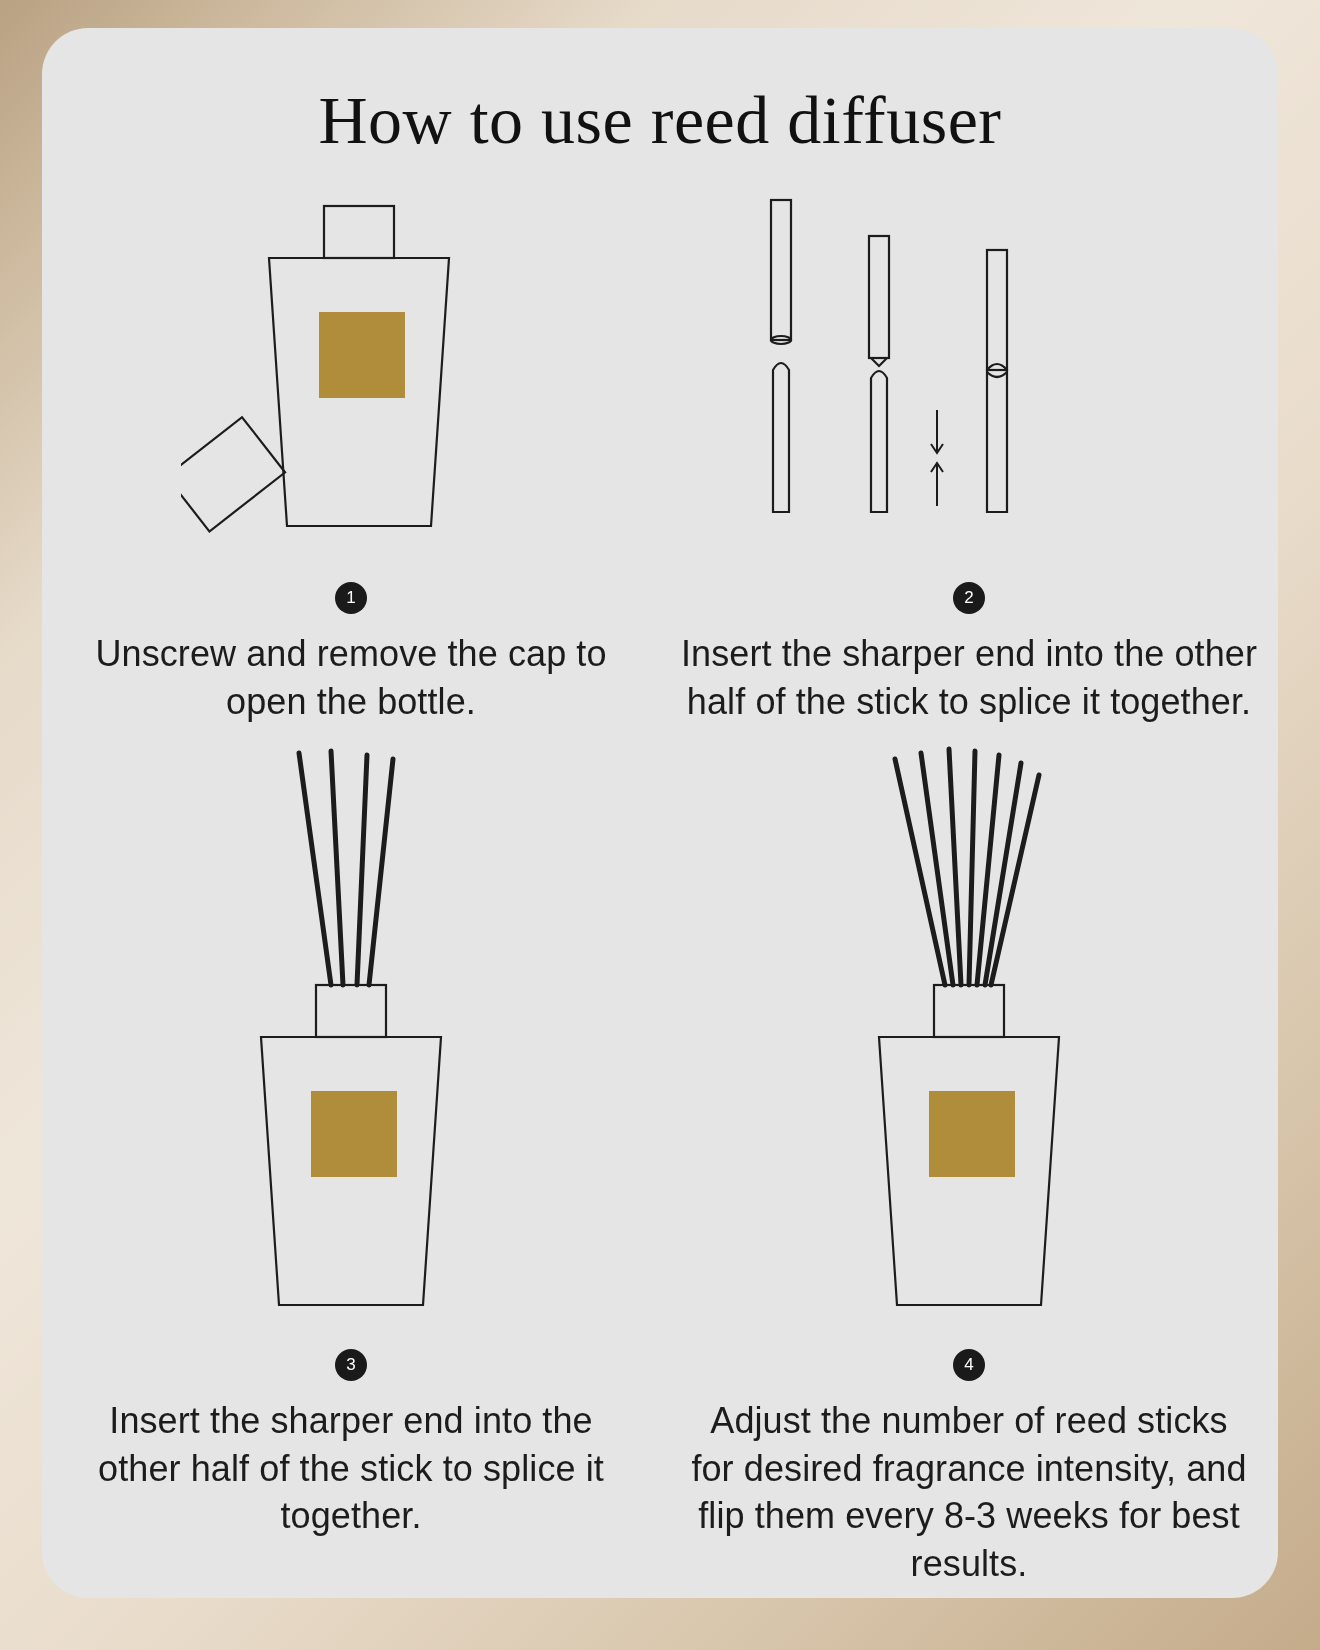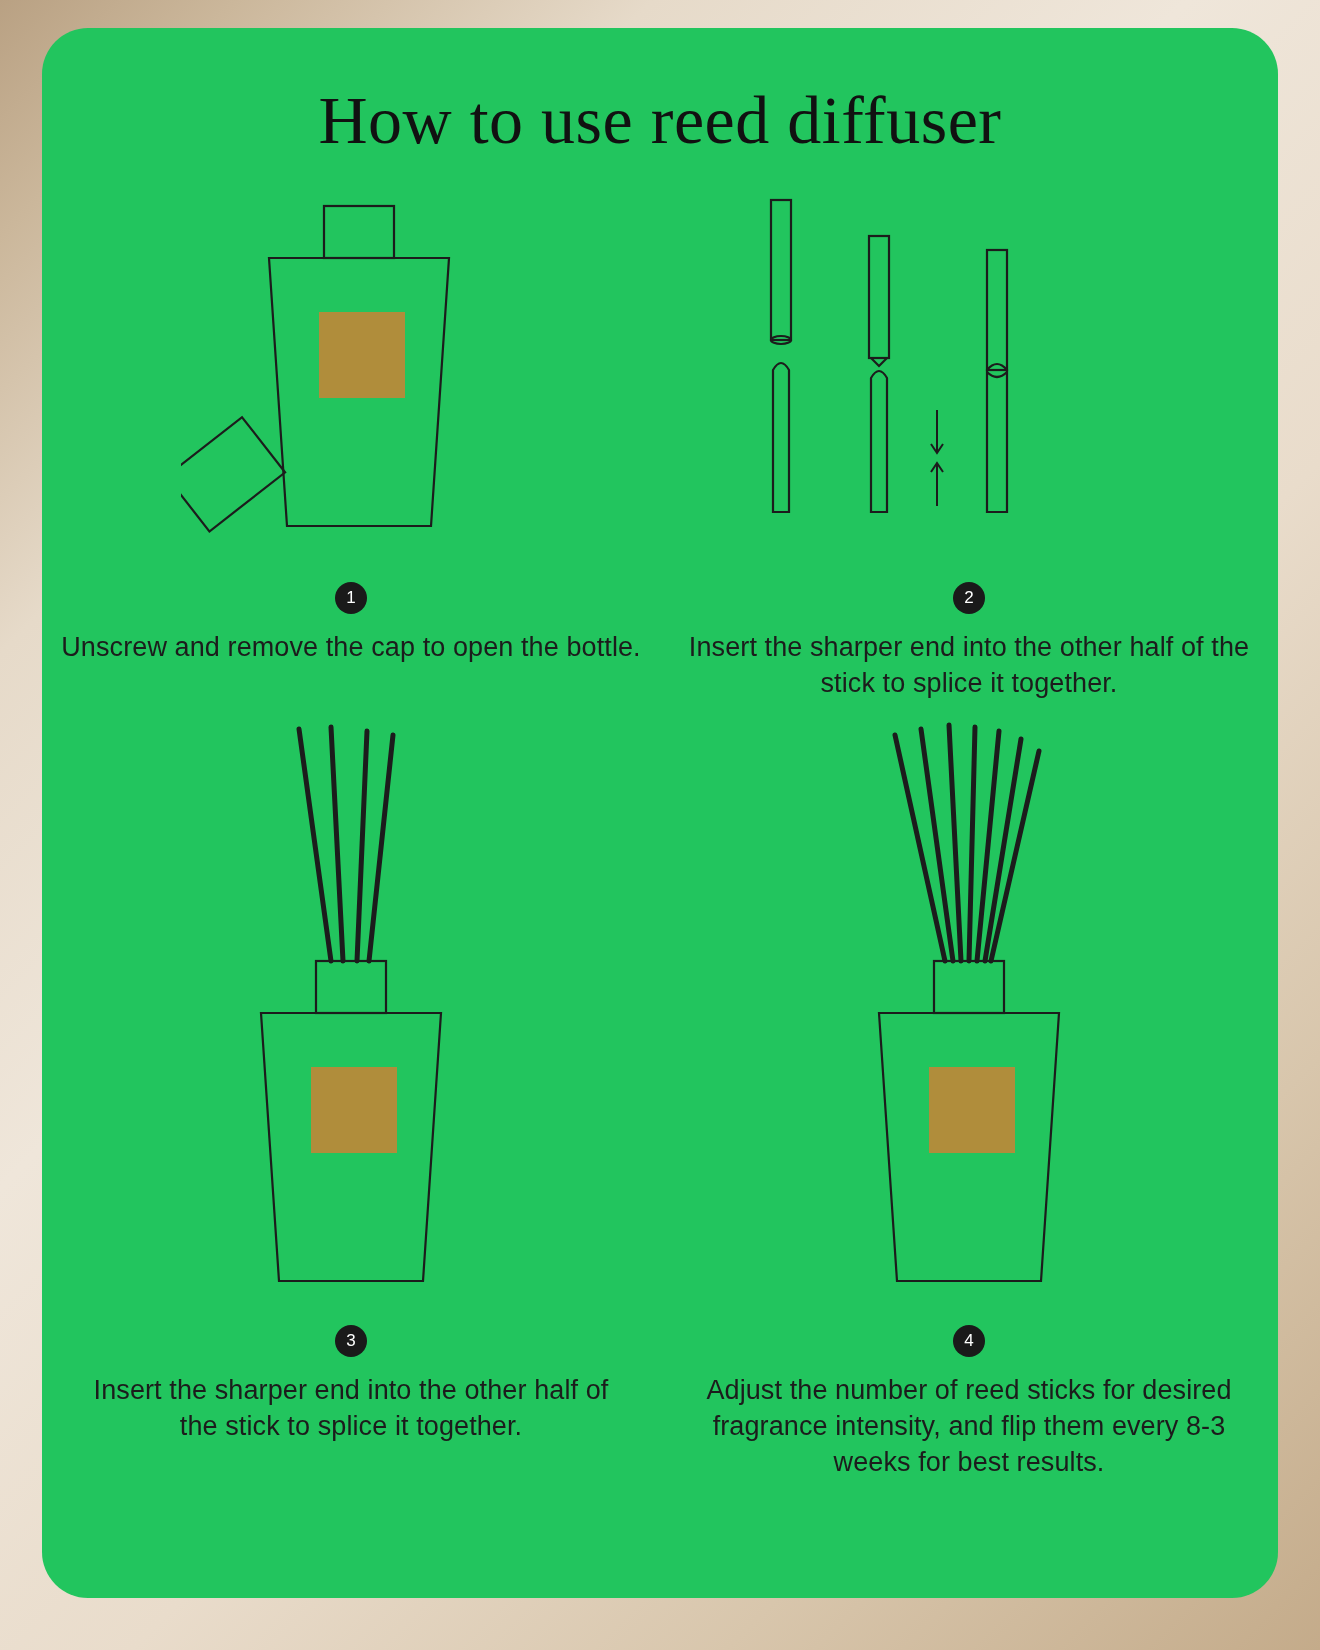--- a/index.html
+++ b/index.html
@@ -12,21 +12,21 @@
     background: linear-gradient(135deg, #b9a183 0%, #cbb79b 8%, #e6dac9 22%, #efe6da 40%, #e9dccb 60%, #d8c6ac 80%, #c4ab8a 100%);
     font-family: "Liberation Sans", sans-serif;
     overflow: hidden;
   }
   .card {
     position: absolute;
     left: 42px;
     top: 28px;
     width: 1236px;
     height: 1570px;
-    background: #22c55e;
+    background: #e5e5e5;
     border-radius: 46px;
     box-sizing: border-box;
     overflow: hidden;
   }
   .title {
     text-align: center;
     font-family: "Liberation Serif", serif;
     font-size: 68px;
     letter-spacing: 0.5px;
     color: #111111;
@@ -68,21 +68,21 @@
     color: #ffffff;
     font-size: 17px;
     line-height: 32px;
     text-align: center;
     margin-top: 24px;
     font-family: "Liberation Sans", sans-serif;
   }
   .caption {
     margin-top: 16px;
     text-align: center;
-    font-size: 27px;
+    font-size: 36px;
     line-height: 1.32;
     color: #1c1c1c;
     max-width: 580px;
     letter-spacing: 0.1px;
   }
   .step-3 .caption, .step-4 .caption {
     max-width: 560px;
   }
   svg { display: block; }
 </style>

